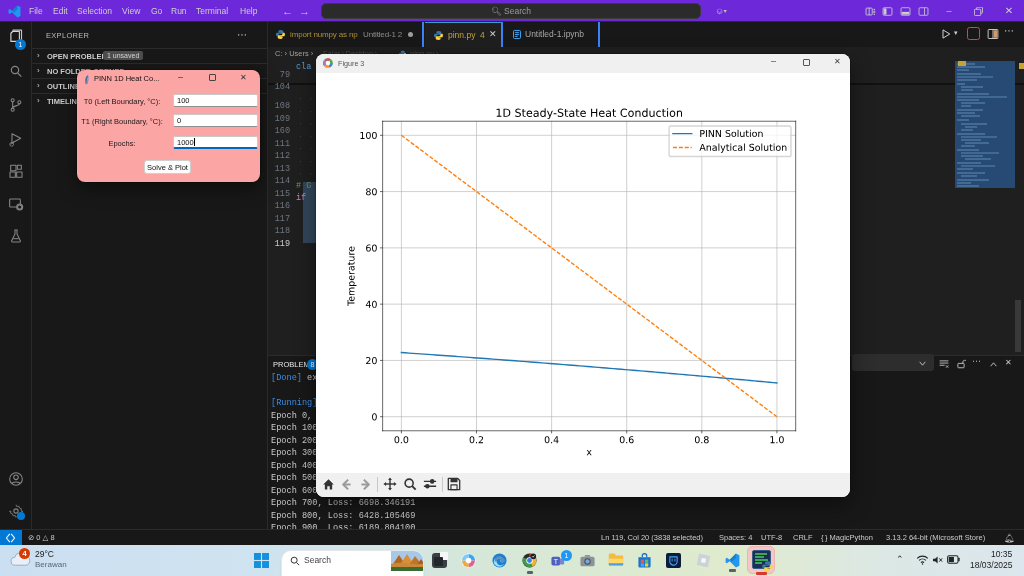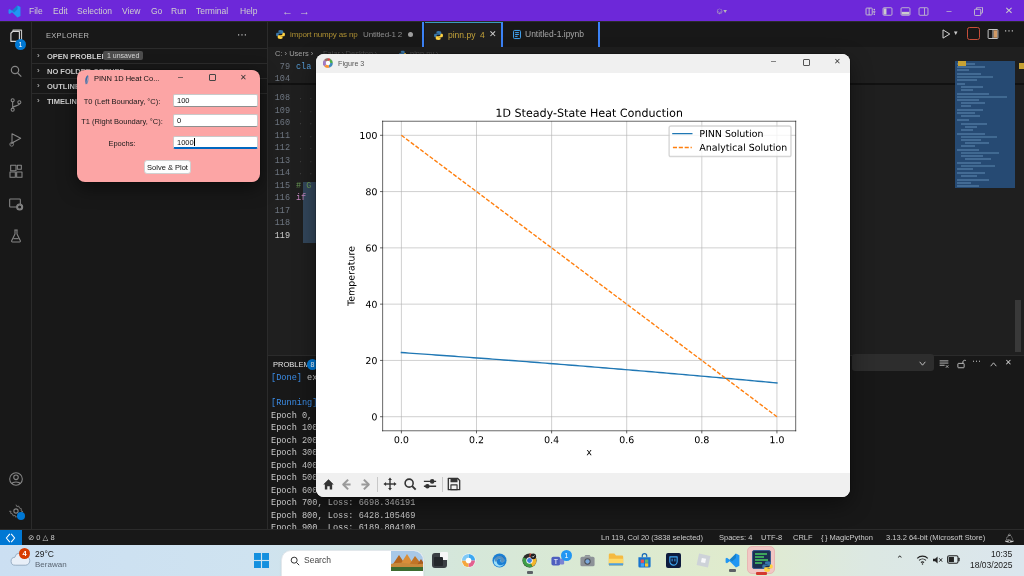--- a/index.html
+++ b/index.html
@@ -28,21 +28,21 @@
   background:#181818; border-right:1px solid #2b2b2b; color:#cccccc; }
 .sec { position:absolute; left:4px; font-size:7.5px; font-weight:bold; color:#cccccc; }
 
 
 #editor { position:absolute; left:268px; top:22px; width:756px; height:333px; background:#1f1f1f; }
 #tabbar { position:absolute; left:0; top:0; width:756px; height:25px; background:#181818; }
 .tab { position:absolute; top:0; height:25px; border-right:2px solid #3b82f6; font-size:8.5px; }
 #breadcrumb { position:absolute; left:0; top:25px; width:756px; height:13px;
   font-size:7.5px; color:#a0a0a0; line-height:13px; }
 .lnum { position:absolute; width:22px; text-align:right; font-family:"Liberation Mono",monospace;
-  font-size:8.5px; color:#6e7681; }
+  font-size:8.5px; color:#6e7681;margin-top:8px; }
 
 
 #panel { position:absolute; left:268px; top:355px; width:756px; height:174px;
   background:#181818; border-top:1px solid #2b2b2b; }
 .tline { position:absolute; left:3px; font-family:"Liberation Mono",monospace;
   font-size:8.6px; color:#cccccc; white-space:pre; }
 
 
 #statusbar { position:absolute; left:0; top:529px; width:1024px; height:16px;
   background:#181818; border-top:1px solid #2b2b2b; color:#cccccc; font-size:7.5px; }
@@ -80,20 +80,21 @@
   <span class="menu" style="left:29px">File</span>
   <span class="menu" style="left:53px">Edit</span>
   <span class="menu" style="left:77px">Selection</span>
   <span class="menu" style="left:122px">View</span>
   <span class="menu" style="left:151px">Go</span>
   <span class="menu" style="left:171px">Run</span>
   <span class="menu" style="left:196px">Terminal</span>
   <span class="menu" style="left:240px">Help</span>
   <span class="menu" style="left:282px;font-size:11px;color:#cccccc">←</span>
   <span class="menu" style="left:299px;font-size:11px;color:#cccccc">→</span>
+  <div id="searchbox">🔍︎ Search</div>
   <span class="menu" style="left:716px;font-size:9px;color:#b8b8b8">⎉▾</span>
 
   <svg class="abs" style="left:865px;top:6px" width="11" height="11" viewBox="0 0 16 16" fill="none" stroke="#cccccc" stroke-width="1.3">
     <rect x="1.5" y="3" width="9" height="10" rx="1"></rect>
         <line x1="6" y1="3" x2="6" y2="13"></line>
         <circle cx="13.5" cy="5" r="1.1" fill="#cccccc" stroke="none"></circle>
         <circle cx="13.5" cy="8.5" r="1.1" fill="none"></circle>
         <circle cx="13.5" cy="12" r="1.1" fill="#cccccc" stroke="none"></circle>
   </svg>
   <svg class="abs" style="left:882px;top:6px" width="11" height="11" viewBox="0 0 16 16" fill="none" stroke="#cccccc" stroke-width="1.2">

